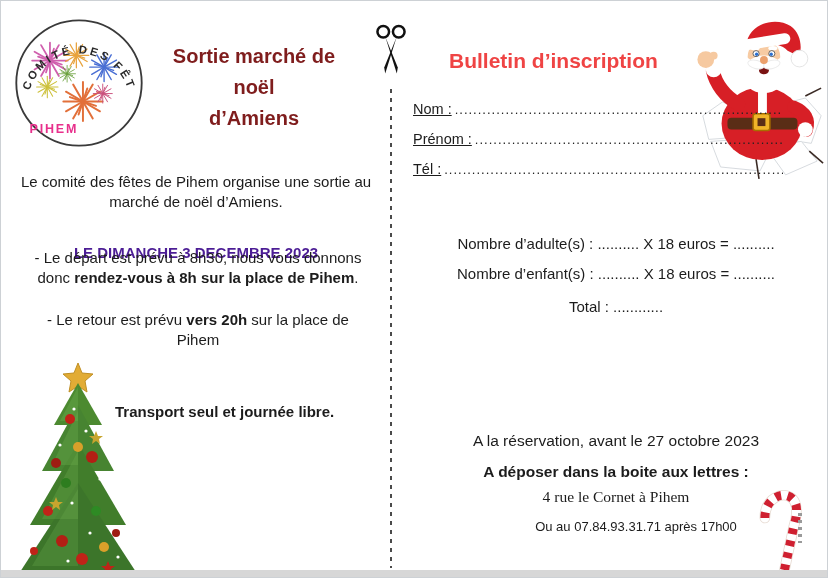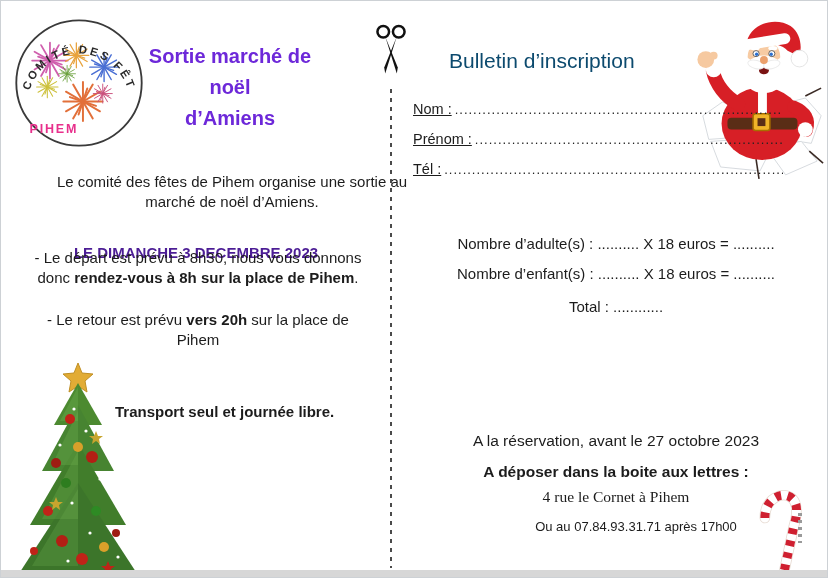--- a/index.html
+++ b/index.html
@@ -8,37 +8,37 @@
     border:1px solid #cdd1d5;overflow:hidden;
     font-family:"Liberation Sans",sans-serif;color:#1c1c1c;
   }
   .abs{position:absolute;}
   .center{text-align:center;}
   .b{font-weight:700;}
   .u{text-decoration:underline;}
 
   
   .logo{left:12px;top:16px;width:132px;height:132px;}
-  .title-left{left:134px;top:40px;width:190px;font-size:20px;font-weight:700;
-              color:#6d28d9;line-height:31px;text-align:center;}
-  .intro{left:14px;top:171px;width:362px;font-size:15px;line-height:20px;margin-left:36px;}
+  .title-left{left:158px;top:40px;width:190px;font-size:20px;font-weight:700;
+              color:#7f1d1d;line-height:31px;text-align:center;}
+  .intro{left:14px;top:171px;width:362px;font-size:15px;line-height:20px;}
   .date-heading{left:14px;top:219px;width:362px;font-size:15px;font-weight:700;color:#4c1d95;margin-top:24px;}
   .bullet{left:24px;top:247px;width:346px;font-size:15px;line-height:20px;text-align:center;}
   .bullet2{top:309px;}
   .tarif{left:114px;top:373px;font-size:15px;}
   .transport{left:114px;top:402px;font-size:15px;font-weight:700;}
   .tree{left:6px;top:360px;width:142px;height:212px;}
 
   
   .scissors{left:372px;top:22px;width:36px;height:62px;}
   .cutline{left:389px;top:88px;width:2px;height:479px;
     background:repeating-linear-gradient(to bottom,#4a4a4a 0 4px,transparent 4px 9px);}
 
   
-  .title-right{left:448px;top:48px;font-size:21px;font-weight:400;color:#0c4a6e;}
+  .title-right{left:448px;top:48px;font-size:21px;font-weight:700;color:#ef4444;}
   .santa{left:690px;top:10px;width:138px;height:172px;}
   .fields{left:412px;top:100px;width:370px;}
   .field-row{display:flex;align-items:baseline;height:30px;font-size:14.5px;}
   .field-label{white-space:nowrap;margin-right:3px;text-decoration:underline;}
   .leader{flex:1;white-space:nowrap;overflow:hidden;letter-spacing:1px;font-size:13px;color:#222;}
   .amount1{left:414px;top:234px;width:402px;font-size:15px;}
   .amount2{left:414px;top:264px;width:402px;font-size:15px;}
   .total{left:414px;top:297px;width:402px;font-size:15px;}
   .payment{left:414px;top:379px;width:402px;font-size:15.5px;line-height:21px;}
   .reservation{left:414px;top:431px;width:402px;font-size:15.5px;}

